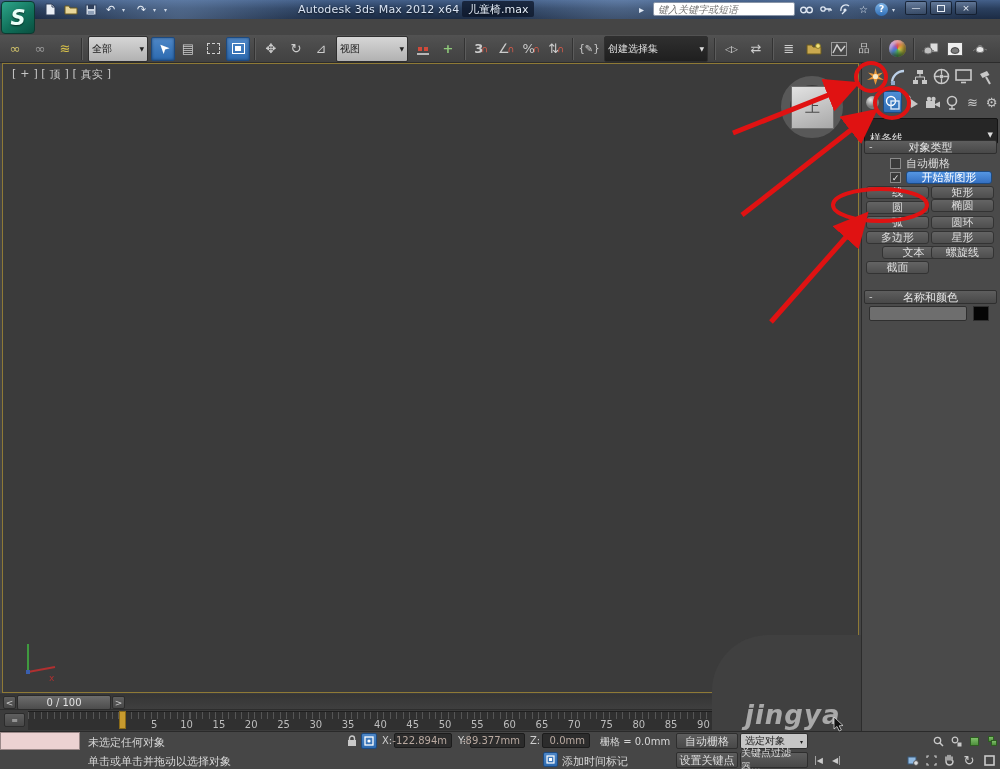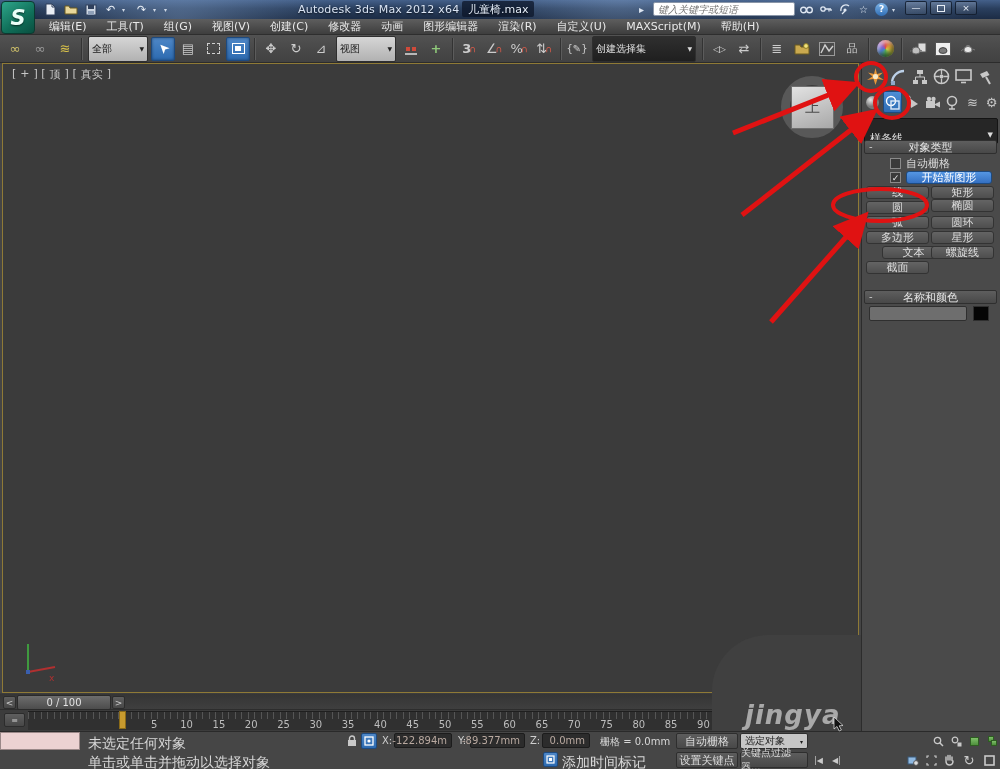--- a/index.html
+++ b/index.html
@@ -143,21 +143,21 @@
   #watermark { left:745px; top:700px; z-index:21; color:rgba(255,255,255,.55);
     font-size:26px; font-weight:bold; letter-spacing:1px; font-style:italic; }
   #wm-cursor { left:833px; top:717px; z-index:22; }
 
   
   #statusbar { left:0; top:731px; width:1000px; height:38px; background:#464646;
     border-top:1px solid #2a2a2a; z-index:6; }
   .srow { position:absolute; left:0; width:1000px; height:19px; }
   #listener1 { position:absolute; left:0; top:0; width:80px; height:18px; background:#ecd2d2;
     border:1px solid #9a8888; }
-  .stext { position:absolute; color:#d8d8d8; font-size:14px; top:3px; }
+  .stext { position:absolute; color:#d8d8d8; font-size:11px; top:3px; }
   .sfield { position:absolute; top:1px; height:15px; background:#2c2c2c; border:1px solid #1c1c1c;
     border-radius:2px; color:#b9a9a0; font-size:10px; display:flex; align-items:center;
     justify-content:flex-end; padding:0 4px; }
   .slabel { position:absolute; top:3px; color:#cfcfcf; font-size:10px; }
   .sbtn { position:absolute; top:1px; height:16px; background:linear-gradient(#5d5d5d,#484848);
     border:1px solid #2e2e2e; border-radius:2px; color:#dcdcdc; font-size:11px;
     display:flex; align-items:center; justify-content:center; }
   .sico { position:absolute; width:16px; height:16px; top:1px; display:flex; align-items:center;
     justify-content:center; color:#c9c9c9; font-size:11px; border-radius:2px; }
   .sico.blue { background:linear-gradient(#4e87c7,#2c6ab0); border:1px solid #1d4a80; color:#fff; }
@@ -232,34 +232,20 @@
     <div id="win-controls" class="abs">
       <span class="wbtn">—</span>
       <span class="wbtn">
           <i class="maxbox"></i>
         </span>
       <span class="wbtn">×</span>
     </div>
   </div>
   <div id="logo" class="abs">S</div>
 
-  <div id="menubar" class="abs">
-      <span class="menu-item">编辑(E)</span>
-      <span class="menu-item">工具(T)</span>
-      <span class="menu-item">组(G)</span>
-      <span class="menu-item">视图(V)</span>
-      <span class="menu-item">创建(C)</span>
-      <span class="menu-item">修改器</span>
-      <span class="menu-item">动画</span>
-      <span class="menu-item">图形编辑器</span>
-      <span class="menu-item">渲染(R)</span>
-      <span class="menu-item">自定义(U)</span>
-      <span class="menu-item">MAXScript(M)</span>
-      <span class="menu-item">帮助(H)</span>
-    </div>
 
   <div id="toolbar" class="abs">
     <span class="tbtn" style="color:#cfc06a">∞</span>
     <span class="tbtn" style="color:#9a9a9a">∞</span>
     <span class="tbtn" style="color:#d8c14a">≋</span>
     <span class="tsep"></span>
     <span class="tdrop" style="width:60px">
       <span>全部</span>
       <span class="da" style="margin-left:auto">▼</span>
     </span>
@@ -272,21 +258,21 @@
       </span>
     <span class="tbtn active">
         <i class="winsel">
           <i></i>
         </i>
       </span>
     <span class="tsep"></span>
     <span class="tbtn">✥</span>
     <span class="tbtn">↻</span>
     <span class="tbtn">⊿</span>
-    <span class="tdrop" style="width:60px">
+    <span class="tdrop" style="width:72px">
       <span>视图</span>
       <span class="da" style="margin-left:auto">▼</span>
     </span>
     <span class="tbtn">
         <span class="reddots">
           <i style="left:1px"></i>
           <i style="right:1px"></i>
         </span>
       </span>
     <span class="tbtn" style="color:#8fc97a;font-weight:bold">+</span>

